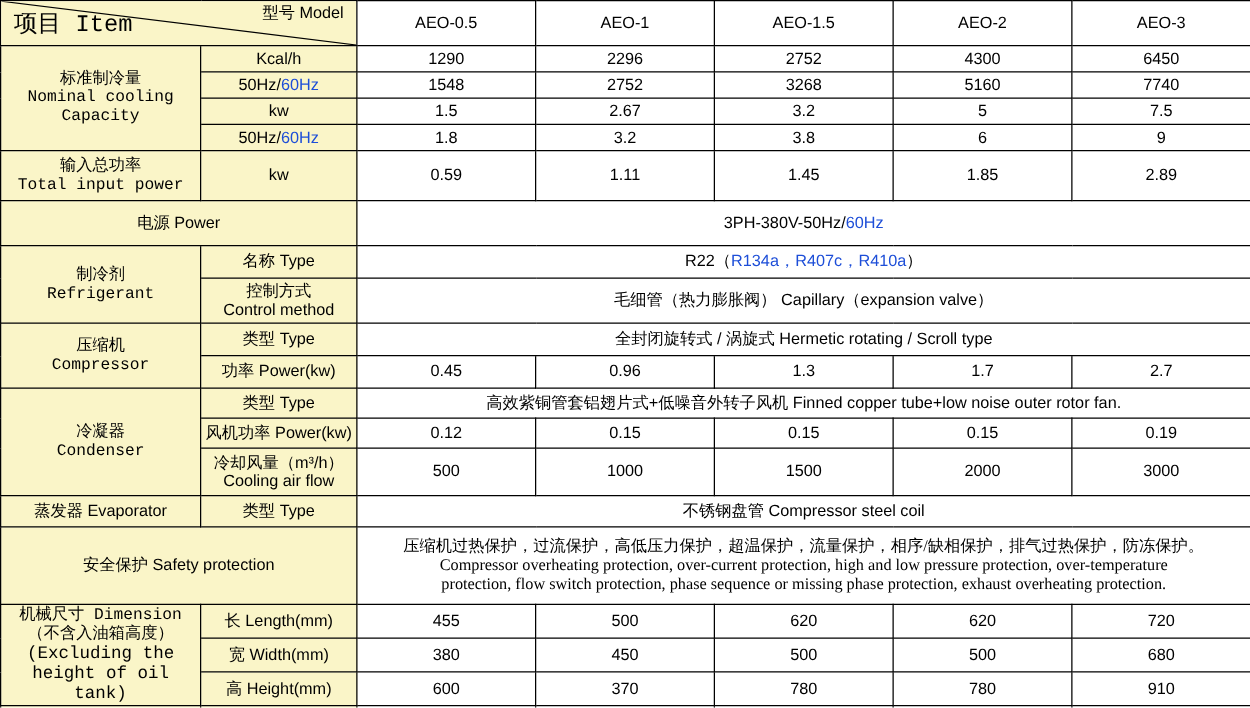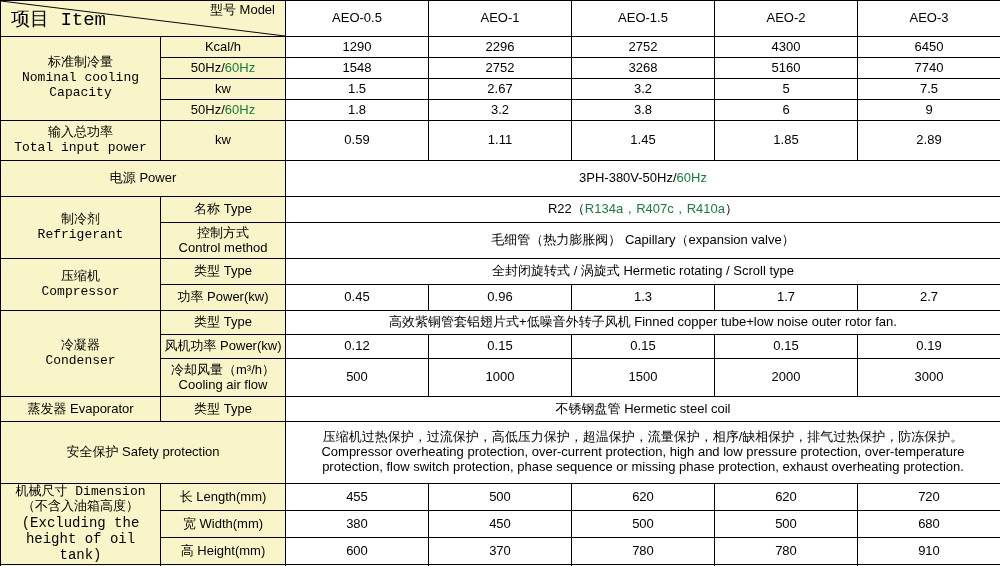--- a/index.html
+++ b/index.html
@@ -28,21 +28,21 @@
     padding: 1px 2px;
     line-height: 1.15;
   }
   .yellow {
     background: #faf5c8;
   }
   .white {
     background: #ffffff;
   }
   .red {
-    color: #15803d;
+    color: #1d4ed8;
   }
   .cn {
     display: block;
   }
   .en {
     display: block;
   }
   .tiny {
     font-size: 14px;
   }
@@ -78,20 +78,21 @@
     font-family: Liberation Mono, monospace;
   }
   .nowrap {
     white-space: nowrap;
   }
   .safety-txt {
     text-align: left;
     padding: 3px 8px;
     font-size: 12.5px;
     line-height: 1.35;
+    font-family: Liberation Serif, serif;
   }
   .safety-txt .l1 { text-align: center; }
 </style>
 </head>
 <body>
 
 <table class="spec">
   <colgroup>
     <col style="width:160px">
     <col style="width:125px">
@@ -232,21 +233,21 @@
       <td class="white">500</td>
       <td class="white">1000</td>
       <td class="white">1500</td>
       <td class="white">2000</td>
       <td class="white">3000</td>
     </tr>
 
     <tr style="height:25px">
       <td class="yellow">蒸发器  Evaporator</td>
       <td class="yellow">类型  Type</td>
-      <td class="white" colspan="5">不锈钢盘管  Hermetic steel coil</td>
+      <td class="white" colspan="5">不锈钢盘管  Compressor steel coil</td>
     </tr>
 
     <tr style="height:62px">
       <td class="yellow" colspan="2">安全保护  Safety protection</td>
       <td class="white safety-txt" colspan="5">
         <div class="l1">压缩机过热保护，过流保护，高低压力保护，超温保护，流量保护，相序/缺相保护，排气过热保护，防冻保护。</div>
         <div>Compressor overheating protection, over-current protection, high and low pressure protection, over-temperature</div>
         <div>protection, flow switch protection, phase sequence or missing phase protection, exhaust overheating protection.</div>
       </td>
     </tr>

